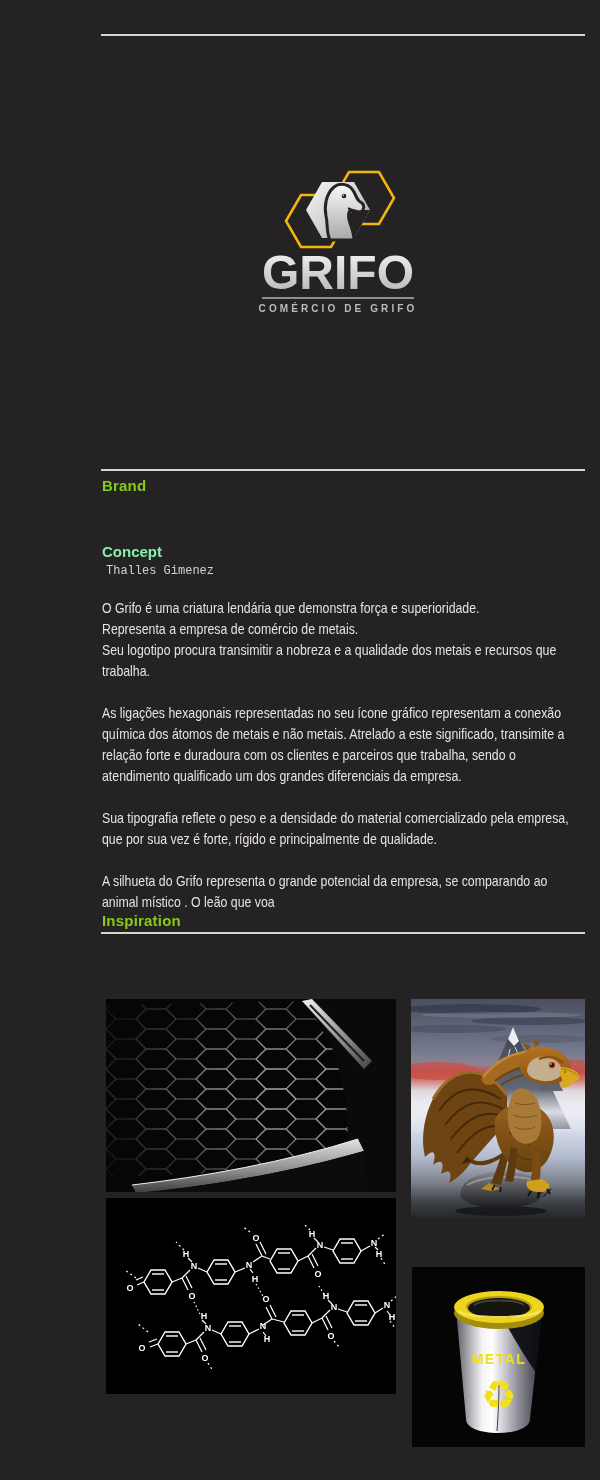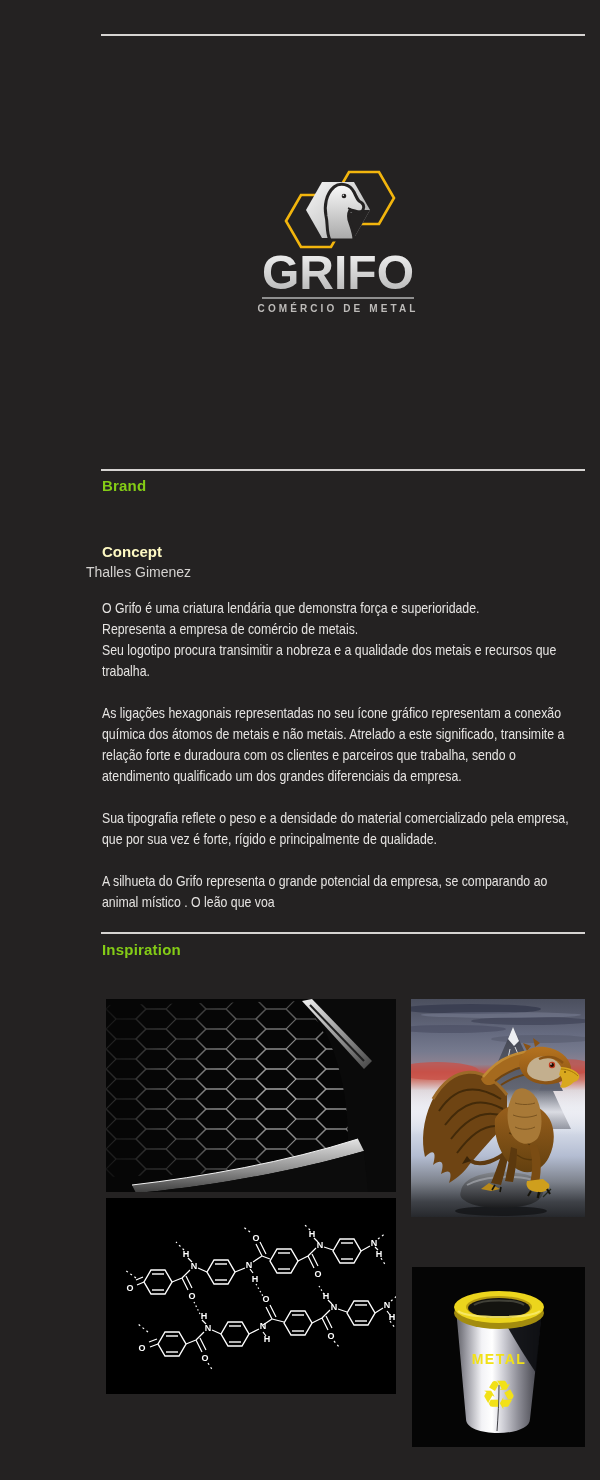--- a/index.html
+++ b/index.html
@@ -7,22 +7,22 @@
         font-family:"Liberation Sans",sans-serif;color:#e6e4e2;margin-left:38px;}
   .rule{position:absolute;left:63px;width:484px;height:2px;background:#d6d4d2;}
   
   .logo-icon{position:absolute;left:240px;top:166px;}
   .logo-word{position:absolute;left:150px;top:248px;}
   .logo-rule{position:absolute;left:224px;top:297px;width:152px;height:2px;background:#8f8f8f;}
   .tagline{position:absolute;left:150px;top:303px;width:300px;text-align:center;
            font-size:10px;font-weight:bold;letter-spacing:3.1px;color:#bdbbb9;}
   
   .h-sec{position:absolute;left:64px;font-size:15px;font-weight:bold;color:#84cc16;letter-spacing:.2px;}
-  .h-sub{position:absolute;left:64px;font-size:15px;font-weight:bold;color:#fef9c3;}
-  .author{position:absolute;left:48px;font-size:14px;color:#d4d2d0;}
+  .h-sub{position:absolute;left:64px;font-size:15px;font-weight:bold;color:#86efac;}
+  .author{position:absolute;left:68px;font-size:12px;color:#d4d2d0;font-family:Liberation Mono, monospace;}
   .bodycopy{position:absolute;left:64px;top:598px;width:570px;
             transform:scaleX(.85);transform-origin:0 0;}
   .bodycopy p{margin:0 0 21px 0;font-size:14.5px;line-height:21px;white-space:pre-line;color:#e6e4e2;}
   
   .fig{position:absolute;display:block;line-height:0;}
   .fig svg{display:block;}
 </style>
 </head>
 <body>
 
@@ -65,38 +65,38 @@
       <defs>
         <linearGradient id="wg" x1="0" y1="0" x2="0" y2="1">
           <stop offset="0" stop-color="#f8f8f8"></stop>
             <stop offset="1" stop-color="#b0b0b0"></stop>
         </linearGradient>
       </defs>
       <text x="150" y="41" text-anchor="middle" font-family="Liberation Sans, sans-serif" font-size="48" font-weight="bold" fill="url(#wg)" textLength="152" lengthAdjust="spacingAndGlyphs">GRIFO</text>
     </svg>
   </div>
   <div class="logo-rule"></div>
-  <div class="tagline">COMÉRCIO DE METAL</div>
+  <div class="tagline">COMÉRCIO DE GRIFO</div>
 
   <div class="rule" style="top:469px"></div>
   <div class="h-sec" style="top:477px">Brand</div>
   <div class="h-sub" style="top:543px">Concept</div>
   <div class="author" style="top:564px">Thalles Gimenez</div>
 
   <div class="bodycopy">
     <p>O Grifo é uma criatura lendária que demonstra força e superioridade.
 Representa a empresa de comércio de metais.
 Seu logotipo procura transimitir a nobreza e a qualidade dos metais e recursos que trabalha.</p>
     <p style="margin-top:0">As ligações hexagonais representadas no seu ícone gráfico representam a conexão química dos átomos de metais e não metais. Atrelado a este significado, transimite a relação forte e duradoura com os clientes e parceiros que trabalha, sendo o atendimento qualificado um dos grandes diferenciais da empresa.</p>
     <p>Sua tipografia reflete o peso e a densidade do material comercializado pela empresa, que por sua vez é forte, rígido e principalmente de qualidade.</p>
     <p>A silhueta do Grifo representa o grande potencial da empresa, se comparando ao animal místico . O leão que voa</p>
   </div>
 
   <div class="rule" style="top:932px"></div>
-  <div class="h-sec" style="top:941px">Inspiration</div>
+  <div class="h-sec" style="top:912px">Inspiration</div>
 
   <figure class="fig" style="left:68px;top:999px;margin:0">
     <svg width="290" height="193" viewBox="0 0 290 193">
       <defs>
         <pattern id="hexpat" width="60" height="20" patternUnits="userSpaceOnUse">
           <g fill="none" stroke="#aaaaaa" stroke-width="1.1">
             <polygon points="0,10 10,0 30,0 40,10 30,20 10,20"></polygon>
             <polygon points="30,20 40,10 60,10 70,20 60,30 40,30"></polygon>
             <polygon points="-30,20 -20,10 0,10 10,20 0,30 -20,30"></polygon>
             <polygon points="30,0 40,-10 60,-10 70,0 60,10 40,10"></polygon>

